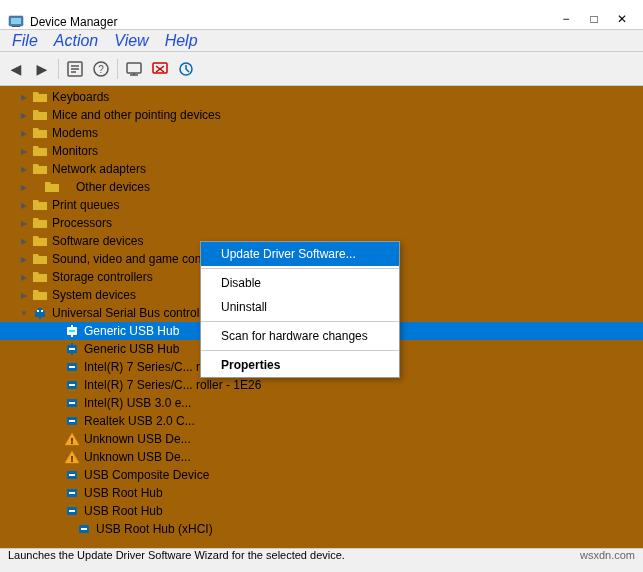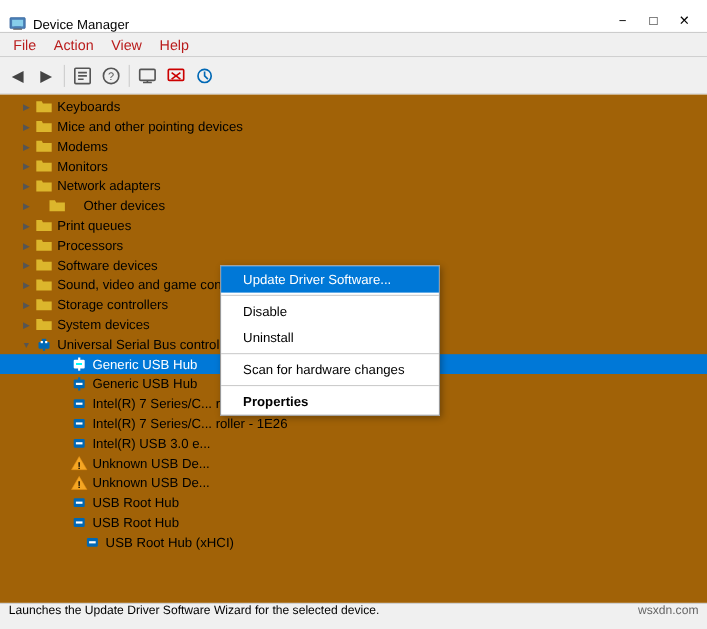--- a/index.html
+++ b/index.html
@@ -56,22 +56,23 @@
       background: #f0f0f0;
       height: 22px;
       display: flex;
       align-items: center;
       padding: 0 4px;
       border-bottom: 1px solid #ccc;
     }
     .menu-item {
       padding: 2px 8px;
       cursor: pointer;
-      font-size: 13px;
-      color: #b91c1c;
+      font-size: 16px;
+      color: #1d4ed8;
+      font-style: italic;
     }
 
     
     .toolbar {
       background: #f0f0f0;
       height: 34px;
       display: flex;
       align-items: center;
       padding: 0 4px;
       border-bottom: 1px solid #ccc;
@@ -450,20 +451,30 @@
       <div class="expand-arrow none"></div>
       <div class="item-icon icon-usb">
         <svg width="16" height="16" viewBox="0 0 16 16">
           <rect x="3" y="4" width="10" height="8" rx="1" fill="#0068b5"></rect>
           <rect x="5" y="7" width="6" height="2" fill="#fff"></rect>
         </svg>
       </div>
       <span class="item-label">Intel(R) USB 3.0 e...</span>
     </div>
 
+    <div class="tree-item" style="padding-left: 48px;">
+      <div class="expand-arrow none"></div>
+      <div class="item-icon icon-usb">
+        <svg width="16" height="16" viewBox="0 0 16 16">
+          <rect x="3" y="4" width="10" height="8" rx="1" fill="#0068b5"></rect>
+          <rect x="5" y="7" width="6" height="2" fill="#fff"></rect>
+        </svg>
+      </div>
+      <span class="item-label">Realtek USB 2.0 C...</span>
+    </div>
 
     <div class="tree-item" style="padding-left: 48px;">
       <div class="expand-arrow none"></div>
       <div class="item-icon">
         <svg width="16" height="16" viewBox="0 0 16 16">
           <polygon points="8,2 15,14 1,14" fill="#f5a623" stroke="#e69010" stroke-width="0.5"></polygon>
           <text x="8" y="13" text-anchor="middle" font-size="9" font-weight="bold" fill="#000">!</text>
         </svg>
       </div>
       <span class="item-label">Unknown USB De...</span>
@@ -473,20 +484,30 @@
       <div class="expand-arrow none"></div>
       <div class="item-icon">
         <svg width="16" height="16" viewBox="0 0 16 16">
           <polygon points="8,2 15,14 1,14" fill="#f5a623" stroke="#e69010" stroke-width="0.5"></polygon>
           <text x="8" y="13" text-anchor="middle" font-size="9" font-weight="bold" fill="#000">!</text>
         </svg>
       </div>
       <span class="item-label">Unknown USB De...</span>
     </div>
 
+    <div class="tree-item" style="padding-left: 48px;">
+      <div class="expand-arrow none"></div>
+      <div class="item-icon icon-usb">
+        <svg width="16" height="16" viewBox="0 0 16 16">
+          <rect x="3" y="4" width="10" height="8" rx="1" fill="#0068b5"></rect>
+          <rect x="5" y="7" width="6" height="2" fill="#fff"></rect>
+        </svg>
+      </div>
+      <span class="item-label">USB Composite Device</span>
+    </div>
 
     <div class="tree-item" style="padding-left: 48px;">
       <div class="expand-arrow none"></div>
       <div class="item-icon icon-usb">
         <svg width="16" height="16" viewBox="0 0 16 16">
           <rect x="3" y="4" width="10" height="8" rx="1" fill="#0068b5"></rect>
           <rect x="5" y="7" width="6" height="2" fill="#fff"></rect>
         </svg>
       </div>
       <span class="item-label">USB Root Hub</span>

